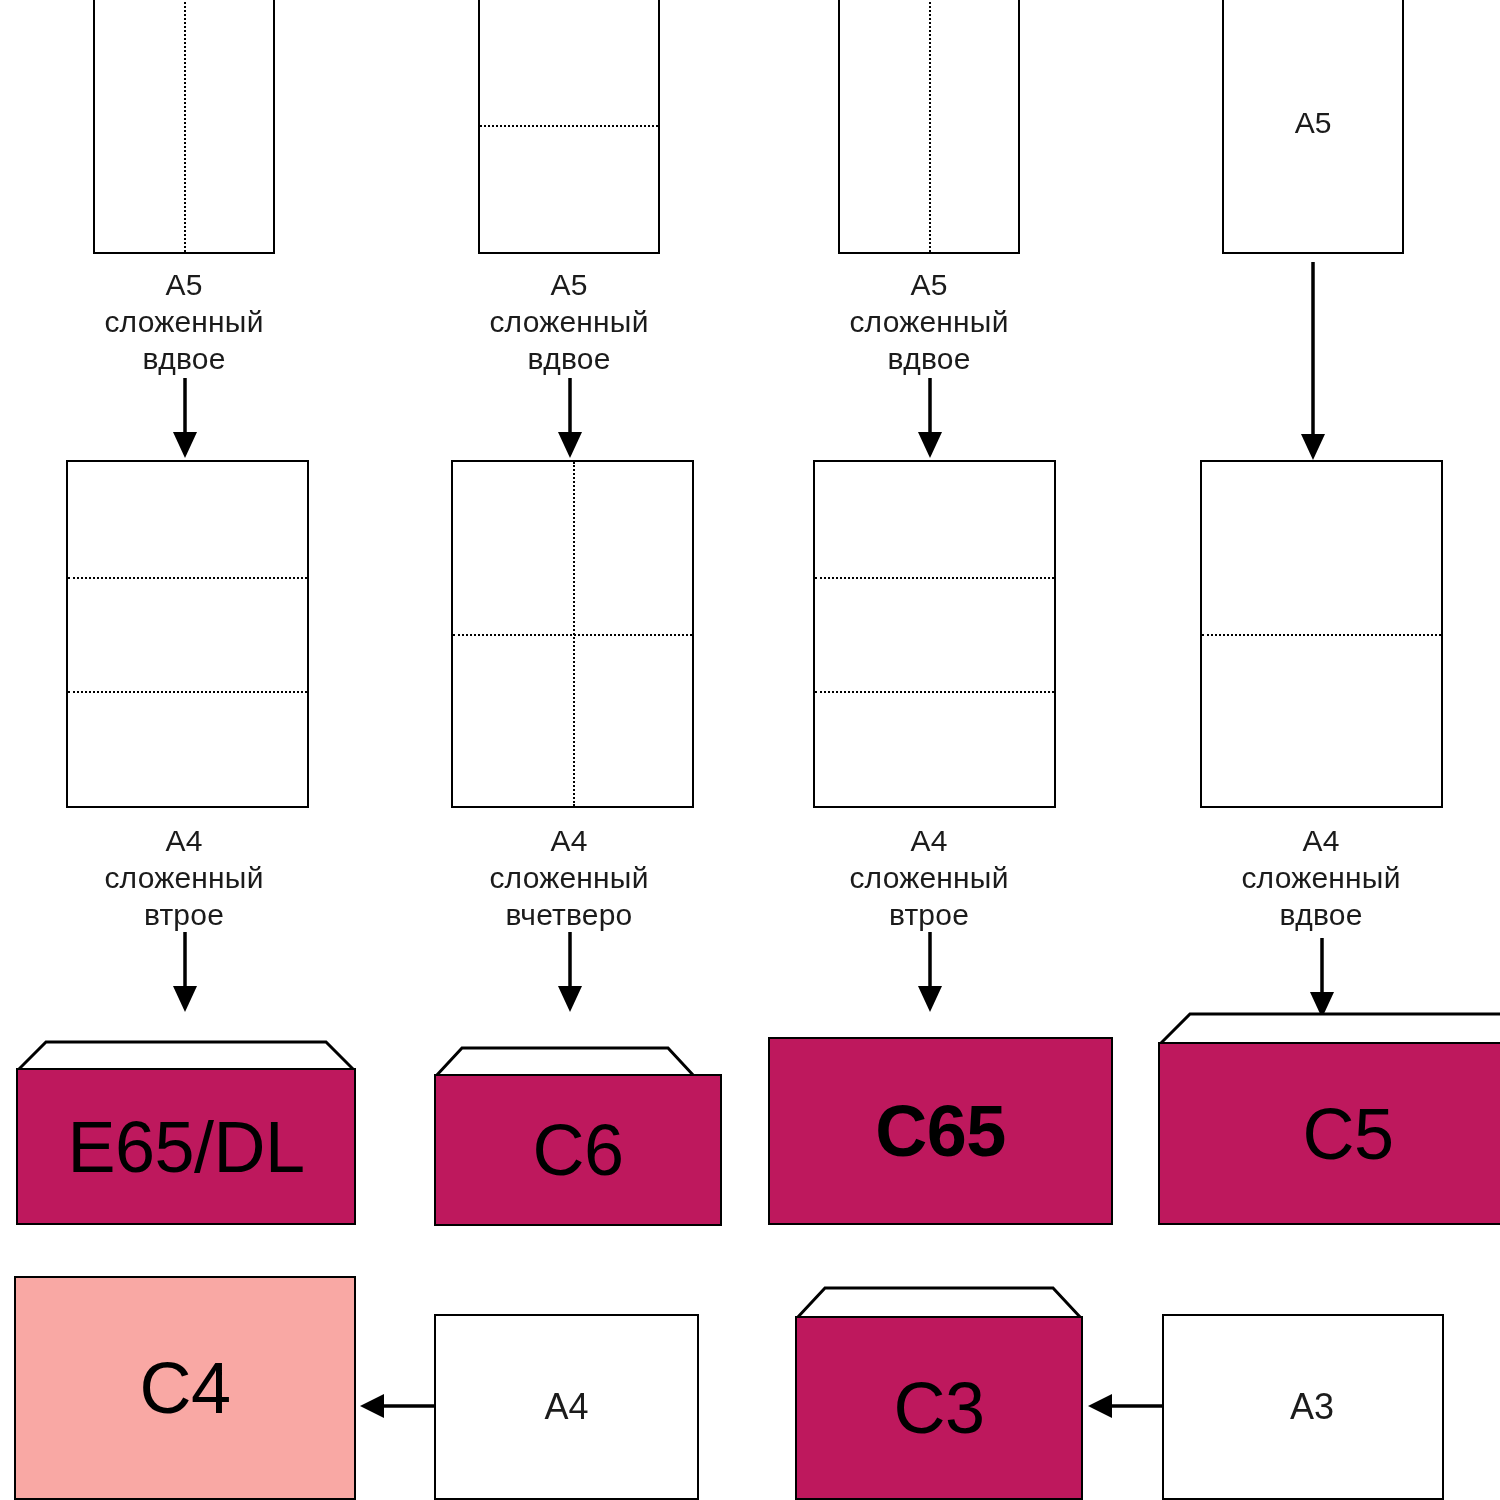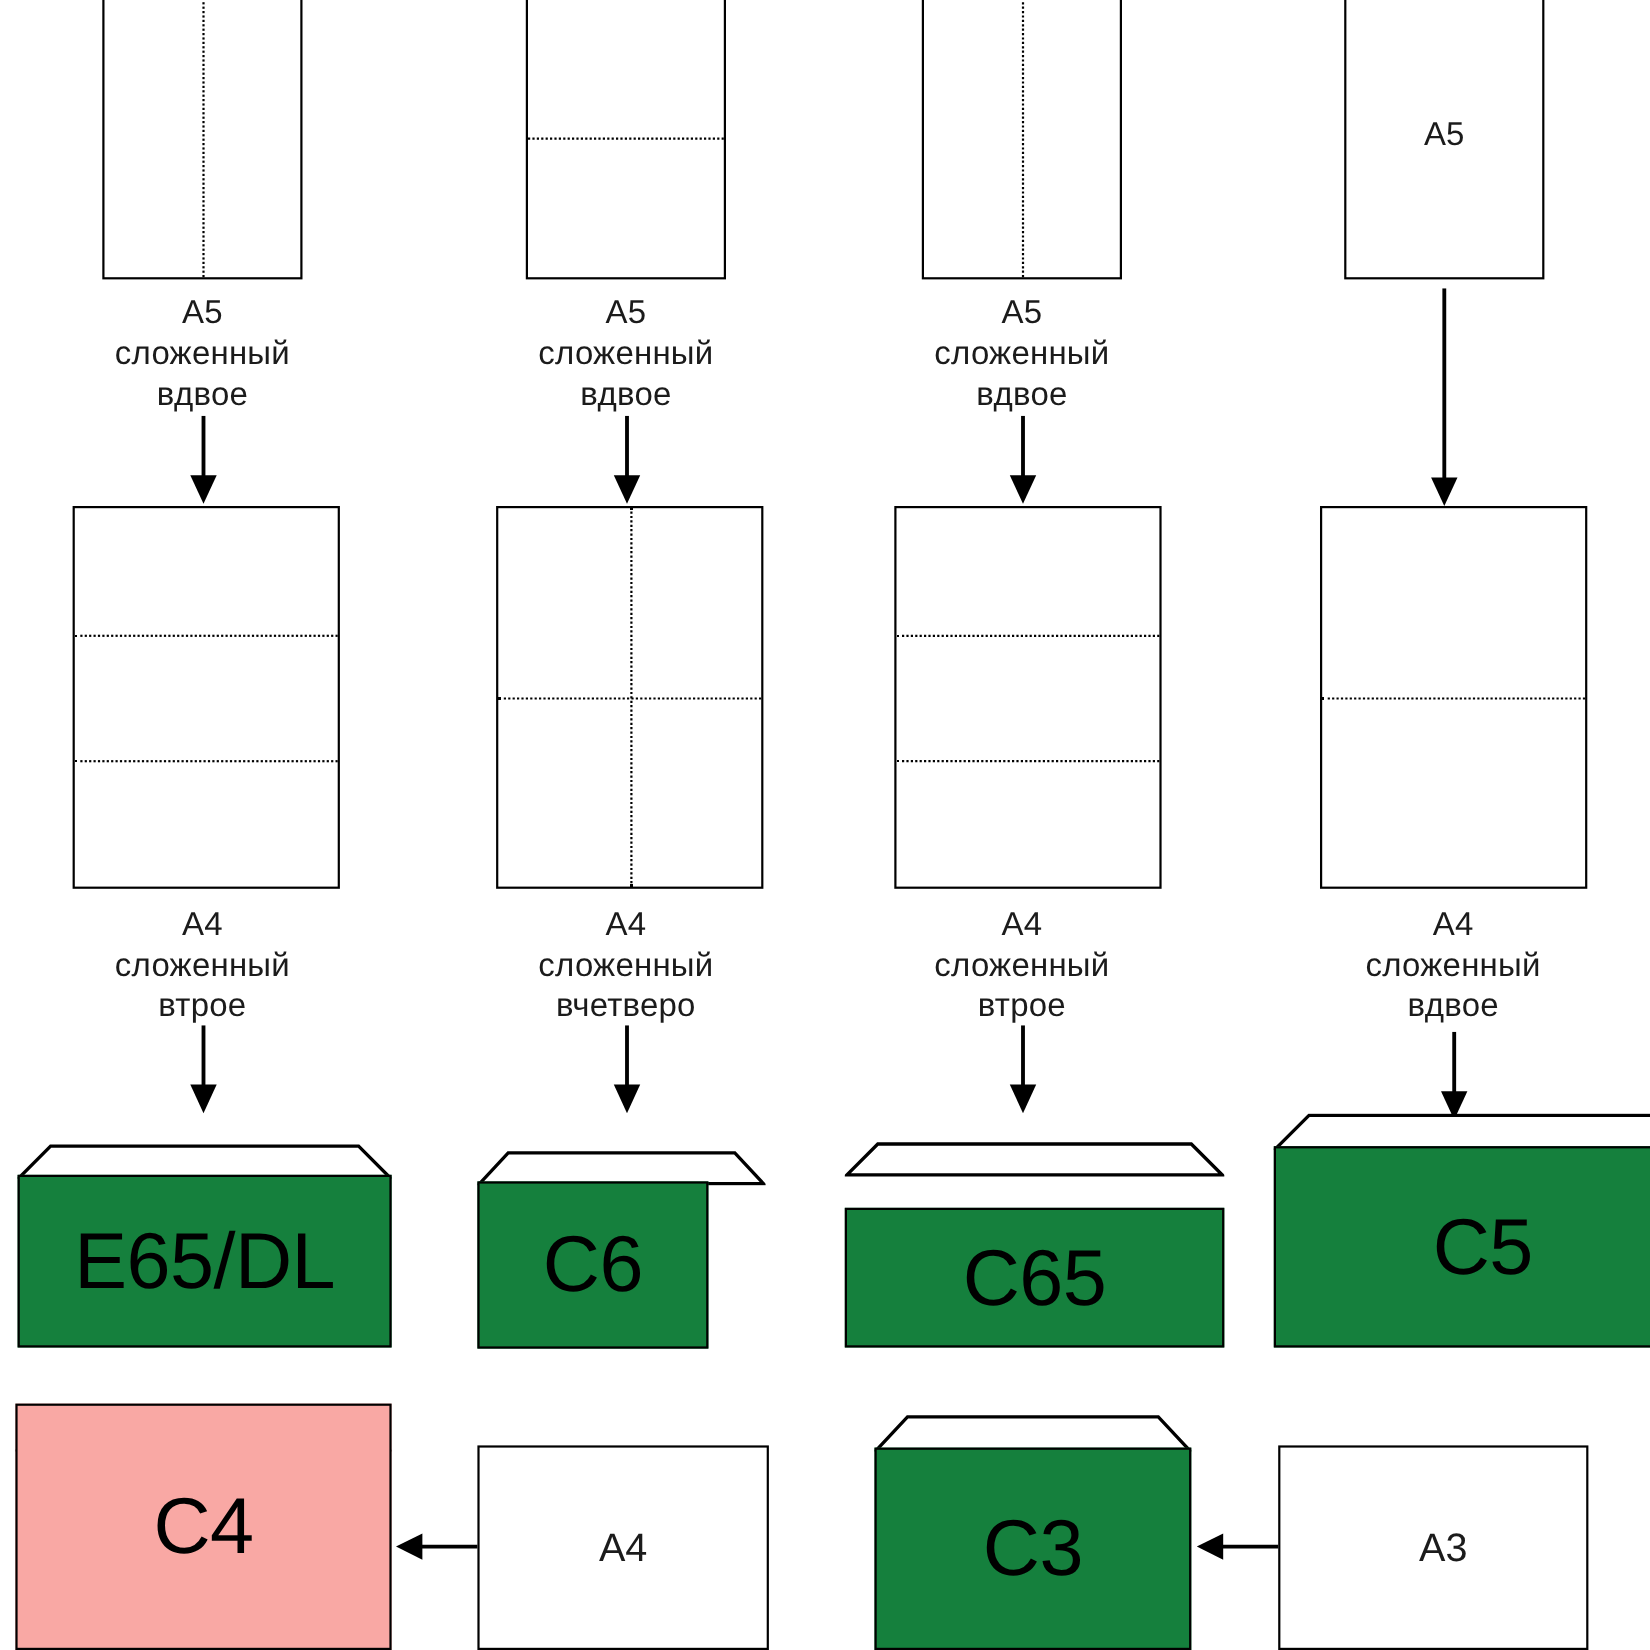--- a/index.html
+++ b/index.html
@@ -60,21 +60,21 @@
   .arrow {
     position: absolute;
   }
   .envelope {
     position: absolute;
   }
   .env-body {
     position: absolute;
     left: 0;
     bottom: 0;
-    background: #15803d;
+    background: #be185d;
     border: 2.5px solid #000000;
     box-sizing: border-box;
     display: flex;
     align-items: center;
     justify-content: center;
   }
   .env-code {
     font-size: 72px;
     line-height: 1;
     color: #000000;
@@ -153,21 +153,21 @@
 сложенный
 вчетверо</div>
   <svg class="arrow" style="left:540px; top:932px;" width="60" height="82" viewBox="0 0 60 82">
     <line x1="30" y1="0" x2="30" y2="62" stroke="#000" stroke-width="3.5"></line>
     <polygon points="30,80 18,54 42,54" fill="#000"></polygon>
   </svg>
   <div class="envelope" style="left:434px; top:1046px; width:262px; height:180px;">
     <svg class="env-flap" width="262" height="32" viewBox="0 0 262 32" preserveAspectRatio="none">
       <polygon points="28,2 234,2 260,30 2,30" fill="#ffffff" stroke="#000000" stroke-width="3"></polygon>
     </svg>
-    <div class="env-body" style="width:210px; height:152px;">
+    <div class="env-body" style="width:288px; height:152px;">
       <span class="env-code">C6</span>
     </div>
   </div>
 
   <div class="paper" style="left:838px; top:-4px; width:182px; height:258px;">
     <div class="fold-v" style="left:50%;"></div>
   </div>
   <div class="paper-label" style="left:803px; top:266px; width:252px;">A5
 сложенный
 вдвое</div>
@@ -183,21 +183,21 @@
 сложенный
 втрое</div>
   <svg class="arrow" style="left:900px; top:932px;" width="60" height="82" viewBox="0 0 60 82">
     <line x1="30" y1="0" x2="30" y2="62" stroke="#000" stroke-width="3.5"></line>
     <polygon points="30,80 18,54 42,54" fill="#000"></polygon>
   </svg>
   <div class="envelope" style="left:768px; top:1038px; width:345px; height:187px;">
     <svg class="env-flap" width="345" height="32" viewBox="0 0 345 32" preserveAspectRatio="none">
       <polygon points="30,2 315,2 343,30 2,30" fill="#ffffff" stroke="#000000" stroke-width="3"></polygon>
     </svg>
-    <div class="env-body" style="width:345px; height:127px;">
+    <div class="env-body" style="width:345px; height:188px;font-weight:bold;">
       <span class="env-code">C65</span>
     </div>
   </div>
 
   <div class="paper" style="left:1222px; top:-4px; width:182px; height:258px;">
     <div class="inner-label" style="top:108px;">A5</div>
   </div>
   <svg class="arrow" style="left:1283px; top:262px;" width="60" height="200" viewBox="0 0 60 200">
     <line x1="30" y1="0" x2="30" y2="180" stroke="#000" stroke-width="3.5"></line>
     <polygon points="30,198 18,172 42,172" fill="#000"></polygon>

